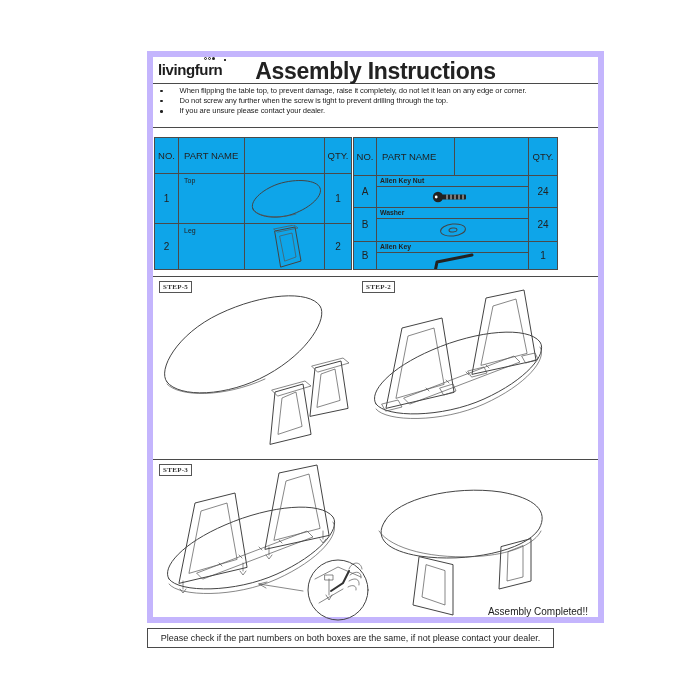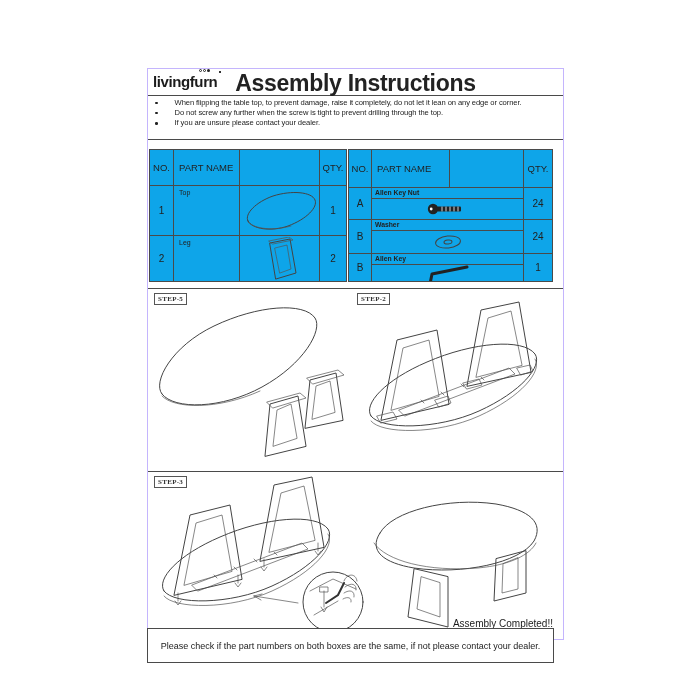--- a/index.html
+++ b/index.html
@@ -1,19 +1,19 @@
 <!DOCTYPE html>
 <html><head>
 <meta charset="utf-8">
 <style>
   html,body{margin:0;padding:0;background:#ffffff;}
   .sheet{position:relative;width:700px;height:700px;background:#fff;
          font-family:"Liberation Sans", sans-serif;color:#1f1f1f;overflow:hidden;}
-  .page{position:absolute;left:147px;top:68px;width:417px;height:572px;
-        border:1px solid #c4b5fd;box-sizing:border-box;background:#fff;}
+  .page{position:absolute;left:147px;top:51px;width:457px;height:572px;
+        border:6px solid #c4b5fd;box-sizing:border-box;background:#fff;}
   
   .hdr{position:absolute;top:0;left:0;right:0;height:26px;border-bottom:1px solid #4a4a4a;}
   .logo{position:absolute;left:5px;top:4px;font-size:15px;font-weight:bold;
         letter-spacing:-0.4px;color:#1c1c1c;}
   .logo-dots{position:absolute;top:-4px;right:7px;display:flex;gap:1px;}
   .logo-dots i{display:block;width:3px;height:3px;border-radius:50%;}
   .logo-dots i.o{border:1px solid #222;box-sizing:border-box;background:#fff;}
   .logo-dots i.f{background:#222;}
   .logo-tm{position:absolute;top:-2px;right:-4px;width:2px;height:2px;background:#333;}
   .title{position:absolute;left:0;right:0;top:1px;text-align:center;
@@ -55,21 +55,21 @@
   .stepcell{position:relative;box-sizing:border-box;}
   .s1{width:203px;}
   .s2{flex:1;}
   .steps3{position:absolute;top:402px;left:0;right:0;height:170px;}
   .steplabel{position:absolute;top:5px;left:6px;border:1px solid #555;padding:1px 3px;
              font-family:"Liberation Serif", serif;font-weight:bold;font-size:7px;
              letter-spacing:0.3px;color:#333;background:#fff;}
   .completed{position:absolute;right:10px;bottom:12px;font-size:10px;color:#1c1c1c;}
   .stepsvg{position:absolute;left:0;top:0;}
   
-  .footer{position:absolute;left:147px;top:628px;width:407px;height:35px;
+  .footer{position:absolute;left:147px;top:628px;width:407px;height:20px;
           border:1px solid #4a4a4a;box-sizing:border-box;display:flex;align-items:center;
           justify-content:center;font-size:9px;white-space:nowrap;color:#222;background:#fff;}
   svg{display:block;}
   .ln{fill:none;stroke:#444;stroke-width:1;stroke-linejoin:round;stroke-linecap:round;}
   .lnt{fill:none;stroke:#555;stroke-width:0.7;stroke-linejoin:round;stroke-linecap:round;}
   .solid{fill:#222;stroke:none;}
 </style>
 </head>
 <body>
 

